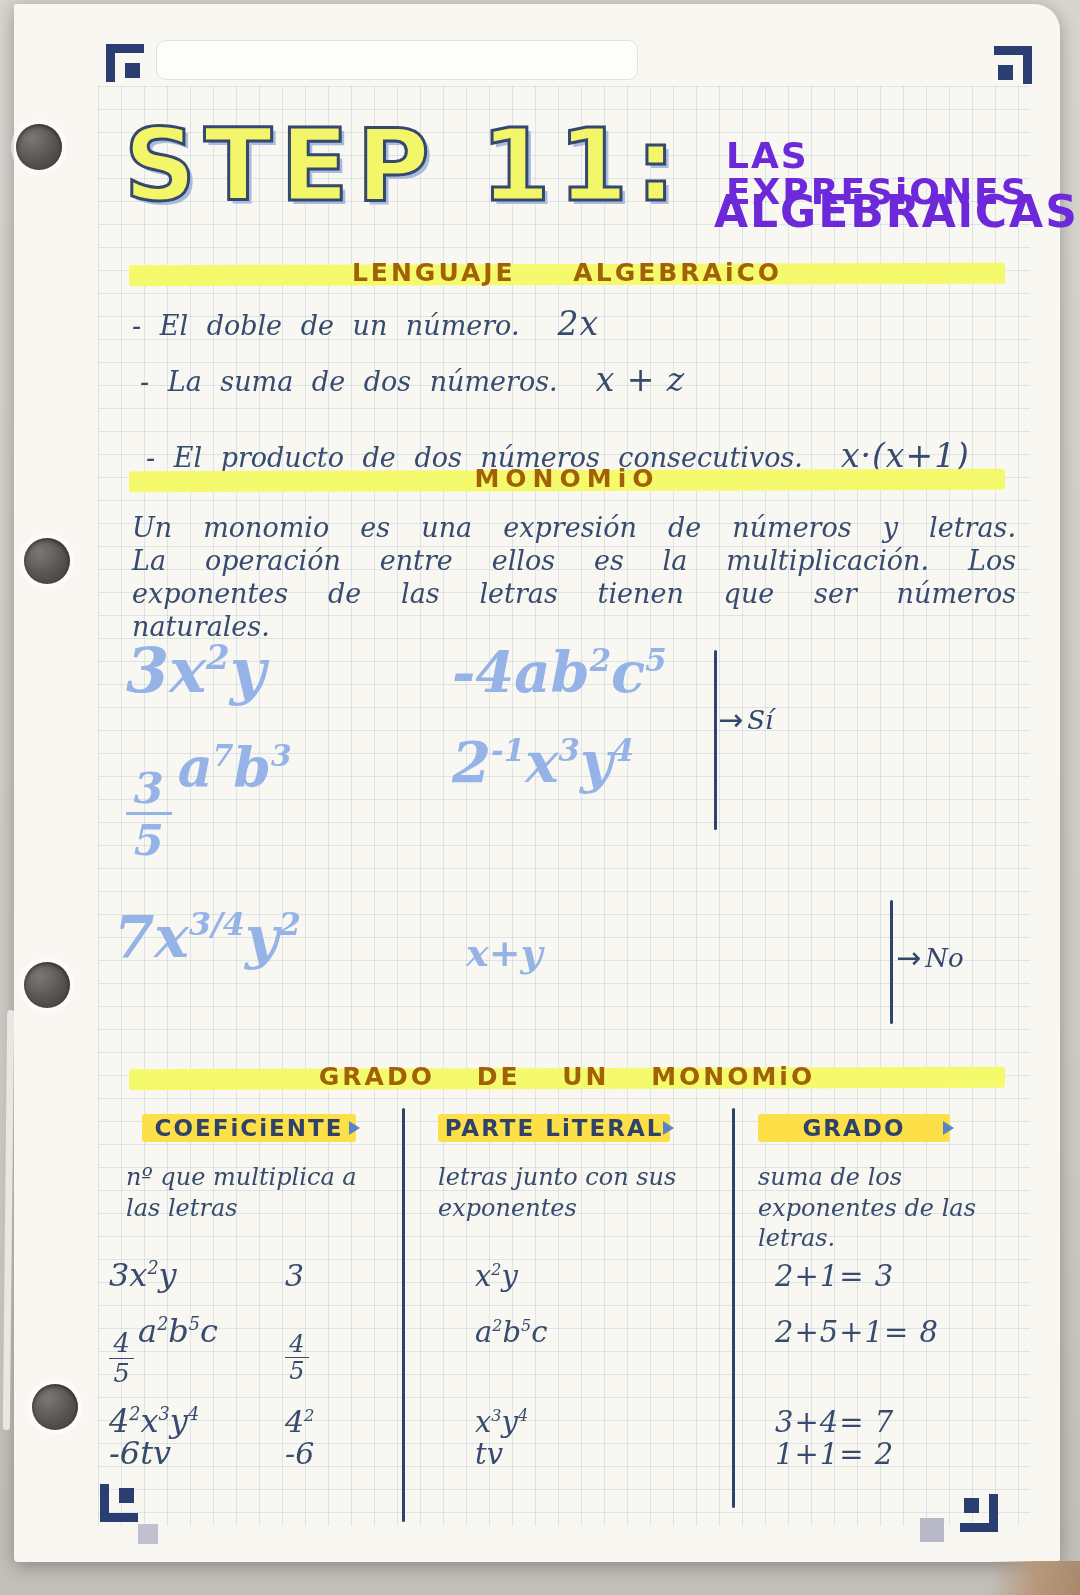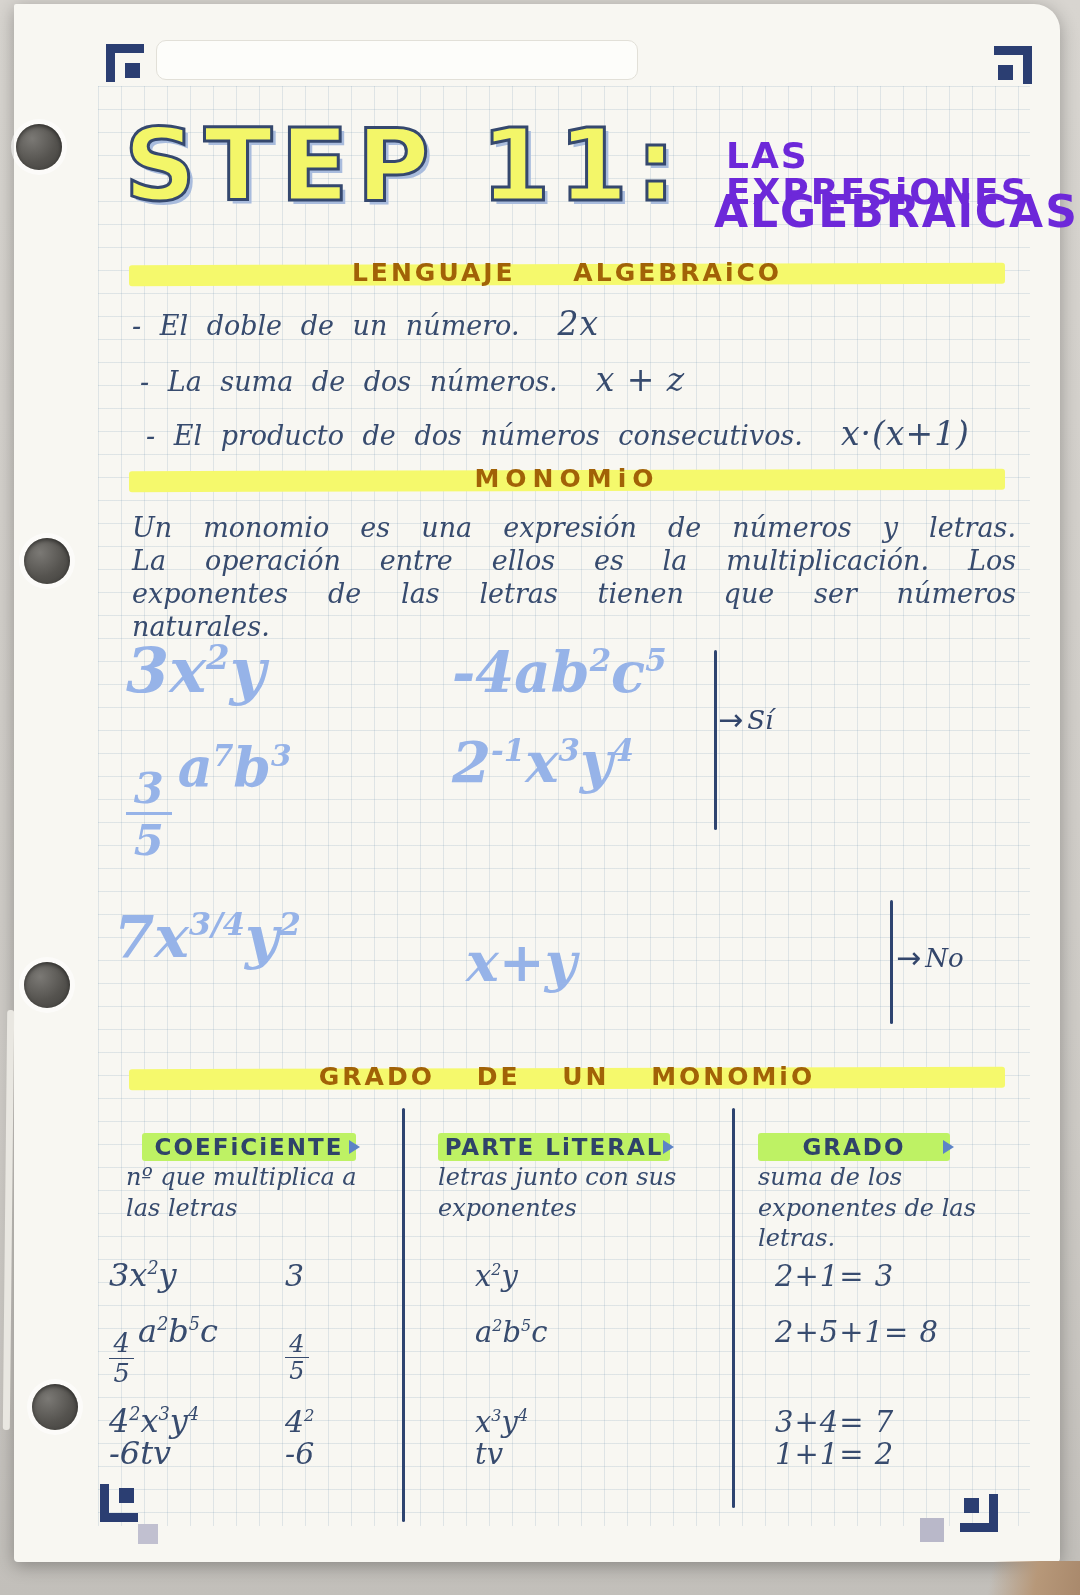--- a/index.html
+++ b/index.html
@@ -84,55 +84,55 @@
   .sh1 { top:254px; word-spacing:46px; }
   .sh2 { top:460px; letter-spacing:6px; }
   .sh3 { top:1058px; word-spacing:30px; }
   
   .hw { font-family:"DejaVu Serif", serif; font-style:italic; color:#374b6e; }
   .bullet { position:absolute; display:flex; align-items:baseline; gap:38px; }
   .bullet .btext { font-size:27px; word-spacing:10px; }
   .bullet .bformula { font-size:33px; letter-spacing:1px; white-space:nowrap; }
   .b1 { left:118px; top:300px; }
   .b2 { left:126px; top:356px; }
-  .b3 { left:132px; top:410px; }
+  .b3 { left:132px; top:432px; }
   .para {
     position:absolute; left:118px; top:508px; width:884px;
     font-size:27px; line-height:1.22; word-spacing:20px; text-align:justify;
   }
   
   .ex {
     position:absolute; font-family:"DejaVu Serif", serif; font-style:italic; font-weight:bold;
     color:#96b3e8; white-space:nowrap; line-height:1;
   }
   .ex1 { left:112px; top:636px; font-size:62px; }
   .ex2 { left:438px; top:640px; font-size:56px; }
   .ex3 { left:112px; top:736px; font-size:54px; }
   .ex4 { left:438px; top:730px; font-size:56px; }
   .ex5 { left:100px; top:904px; font-size:58px; }
-  .ex6 { left:452px; top:930px; font-size:55px; }
+  .ex6 { left:452px; top:930px; font-size:38px; }
   .ex7 { left:712px; top:906px; font-size:56px; }
   .sup { font-size:.55em; position:relative; top:-.68em; letter-spacing:0; }
   .frac { display:inline-flex; flex-direction:column; align-items:center; vertical-align:-0.4em; line-height:1; font-size:.8em; margin-right:.14em; }
   .frac .fnum { border-bottom:.07em solid currentColor; padding:0 .18em .06em; }
   .frac .fden { padding-top:.06em; }
   .vline { position:absolute; width:3px; background:#2e4470; border-radius:2px; }
   .vl1 { left:700px; top:646px; height:180px; }
   .vl2 { left:876px; top:896px; height:124px; }
   .yn { position:absolute; display:flex; align-items:center; gap:4px; color:#33466b; z-index:2; }
   .yn .arr { font-size:30px; font-family:"DejaVu Sans", sans-serif; }
   .yn .lbl { font-size:26px; font-family:"DejaVu Serif", serif; font-style:italic; }
   .yn-si { left:704px; top:698px; }
   .yn-no { left:882px; top:936px; }
   
   .colhead {
-    position:absolute; height:28px; background:#bef264; border-radius:3px;
+    position:absolute; height:28px; background:#fde047; border-radius:3px;
     display:flex; align-items:center; justify-content:center;
     font-family:"DejaVu Sans", sans-serif; font-size:23px; font-weight:bold;
-    color:#2f4369; letter-spacing:2px; z-index:2;margin-top:19px;
+    color:#2f4369; letter-spacing:2px; z-index:2;
   }
   .ch1 { left:128px; top:1110px; width:214px; }
   .ch2 { left:424px; top:1110px; width:232px; }
   .ch3 { left:744px; top:1110px; width:192px; }
   .tick {
     position:absolute; right:-4px; top:7px; width:0; height:0;
     border-left:11px solid #5d83c7; border-top:7px solid transparent; border-bottom:7px solid transparent;
   }
   .coldesc { position:absolute; font-size:24px; line-height:1.28; }
   .cd1 { left:112px; top:1158px; width:268px; }

